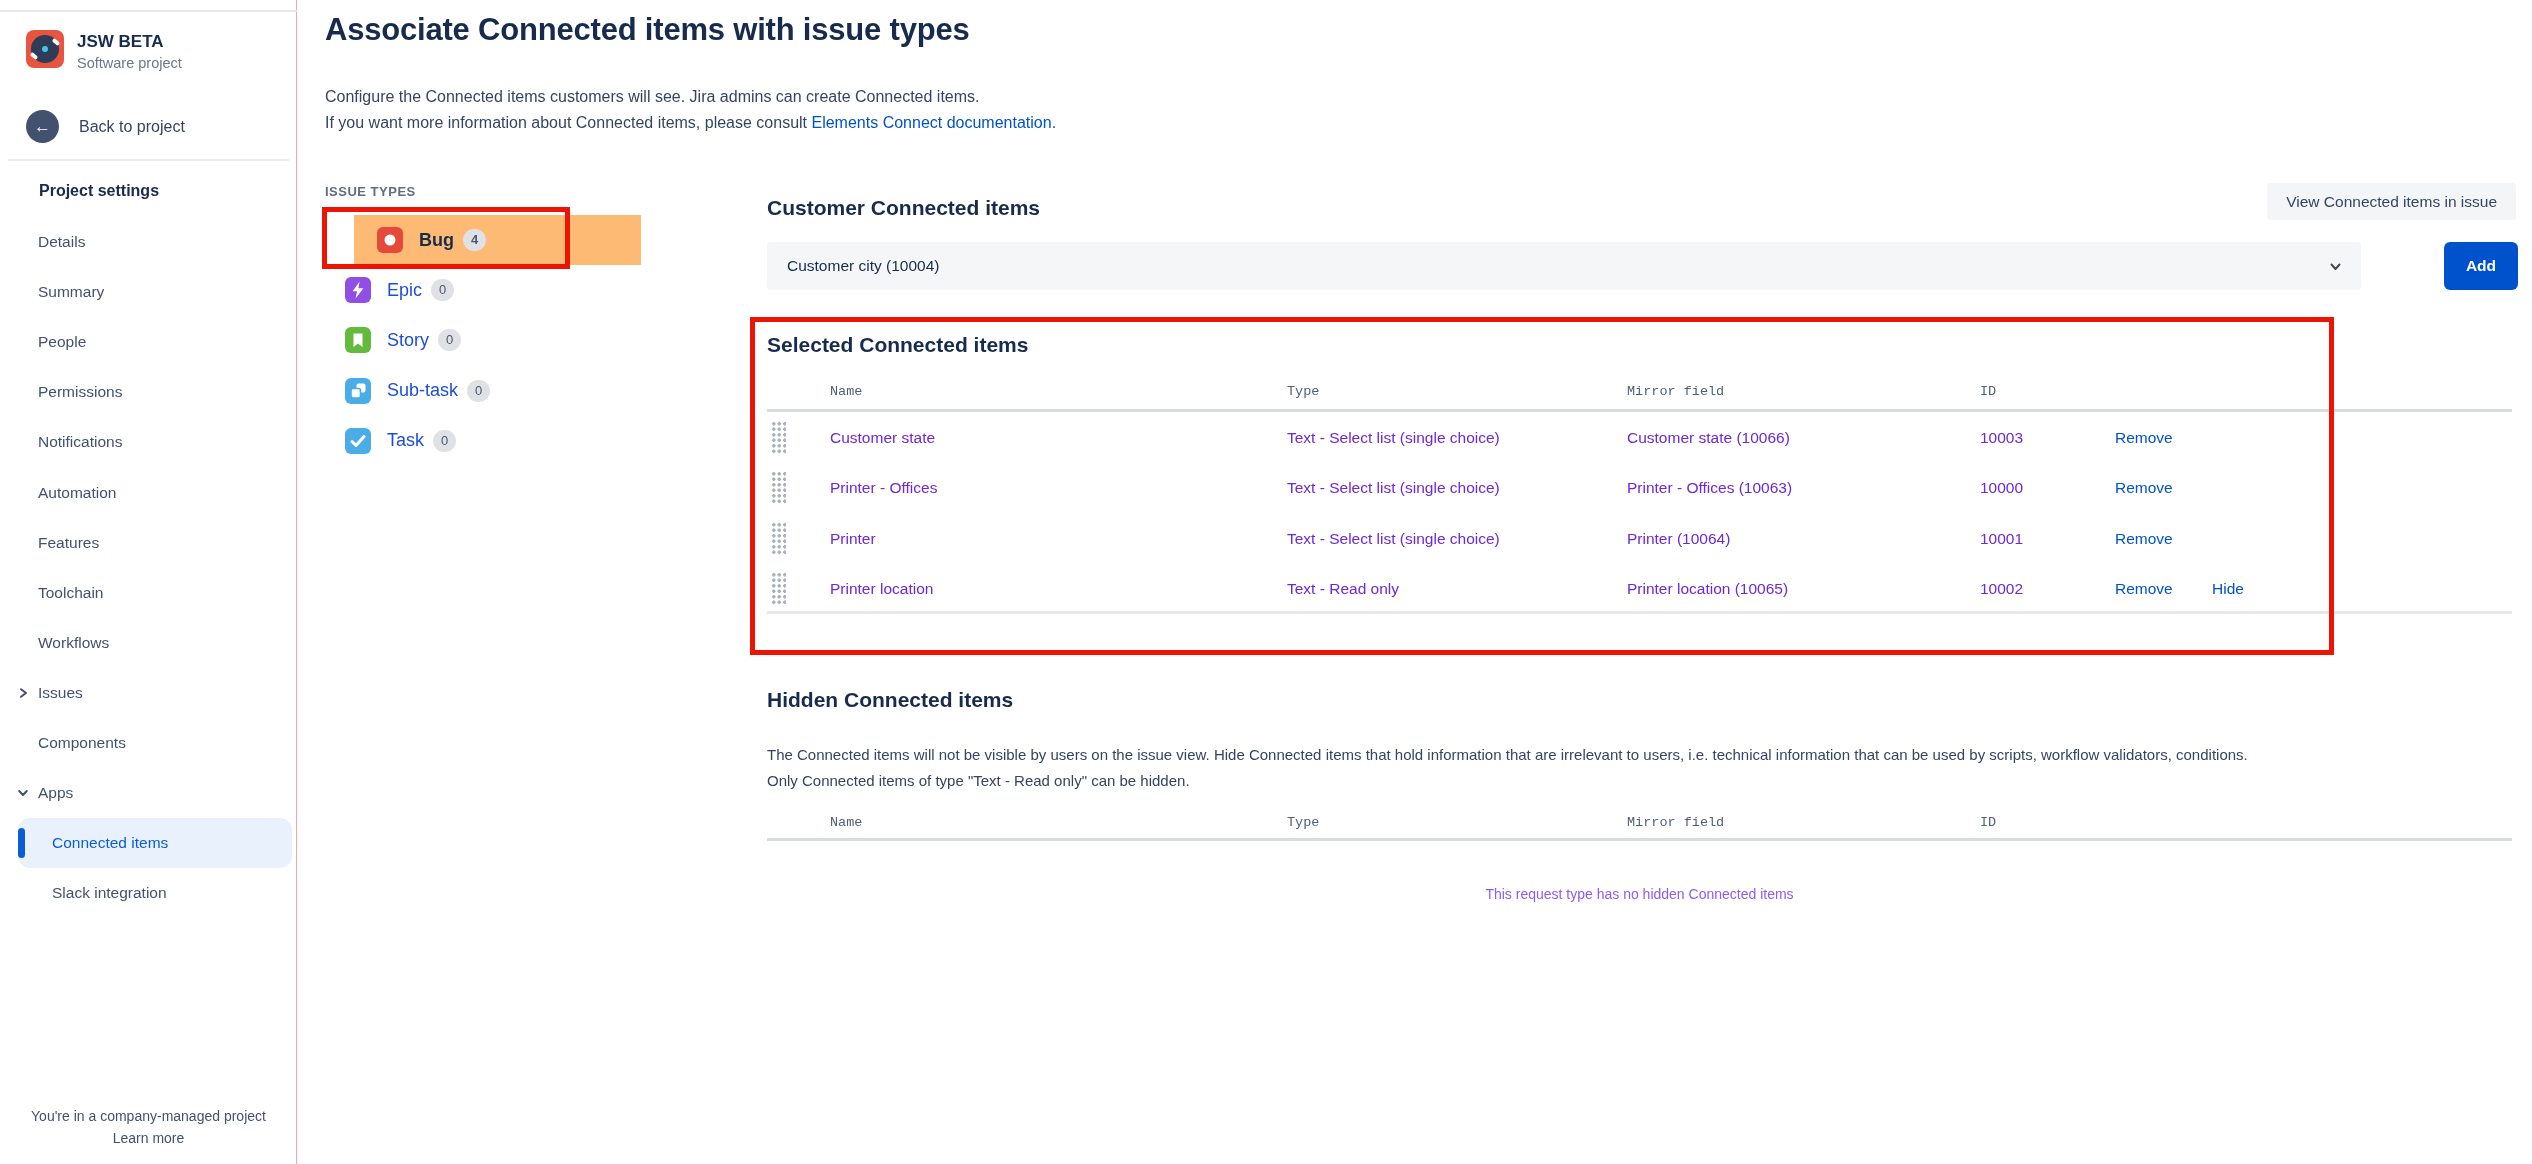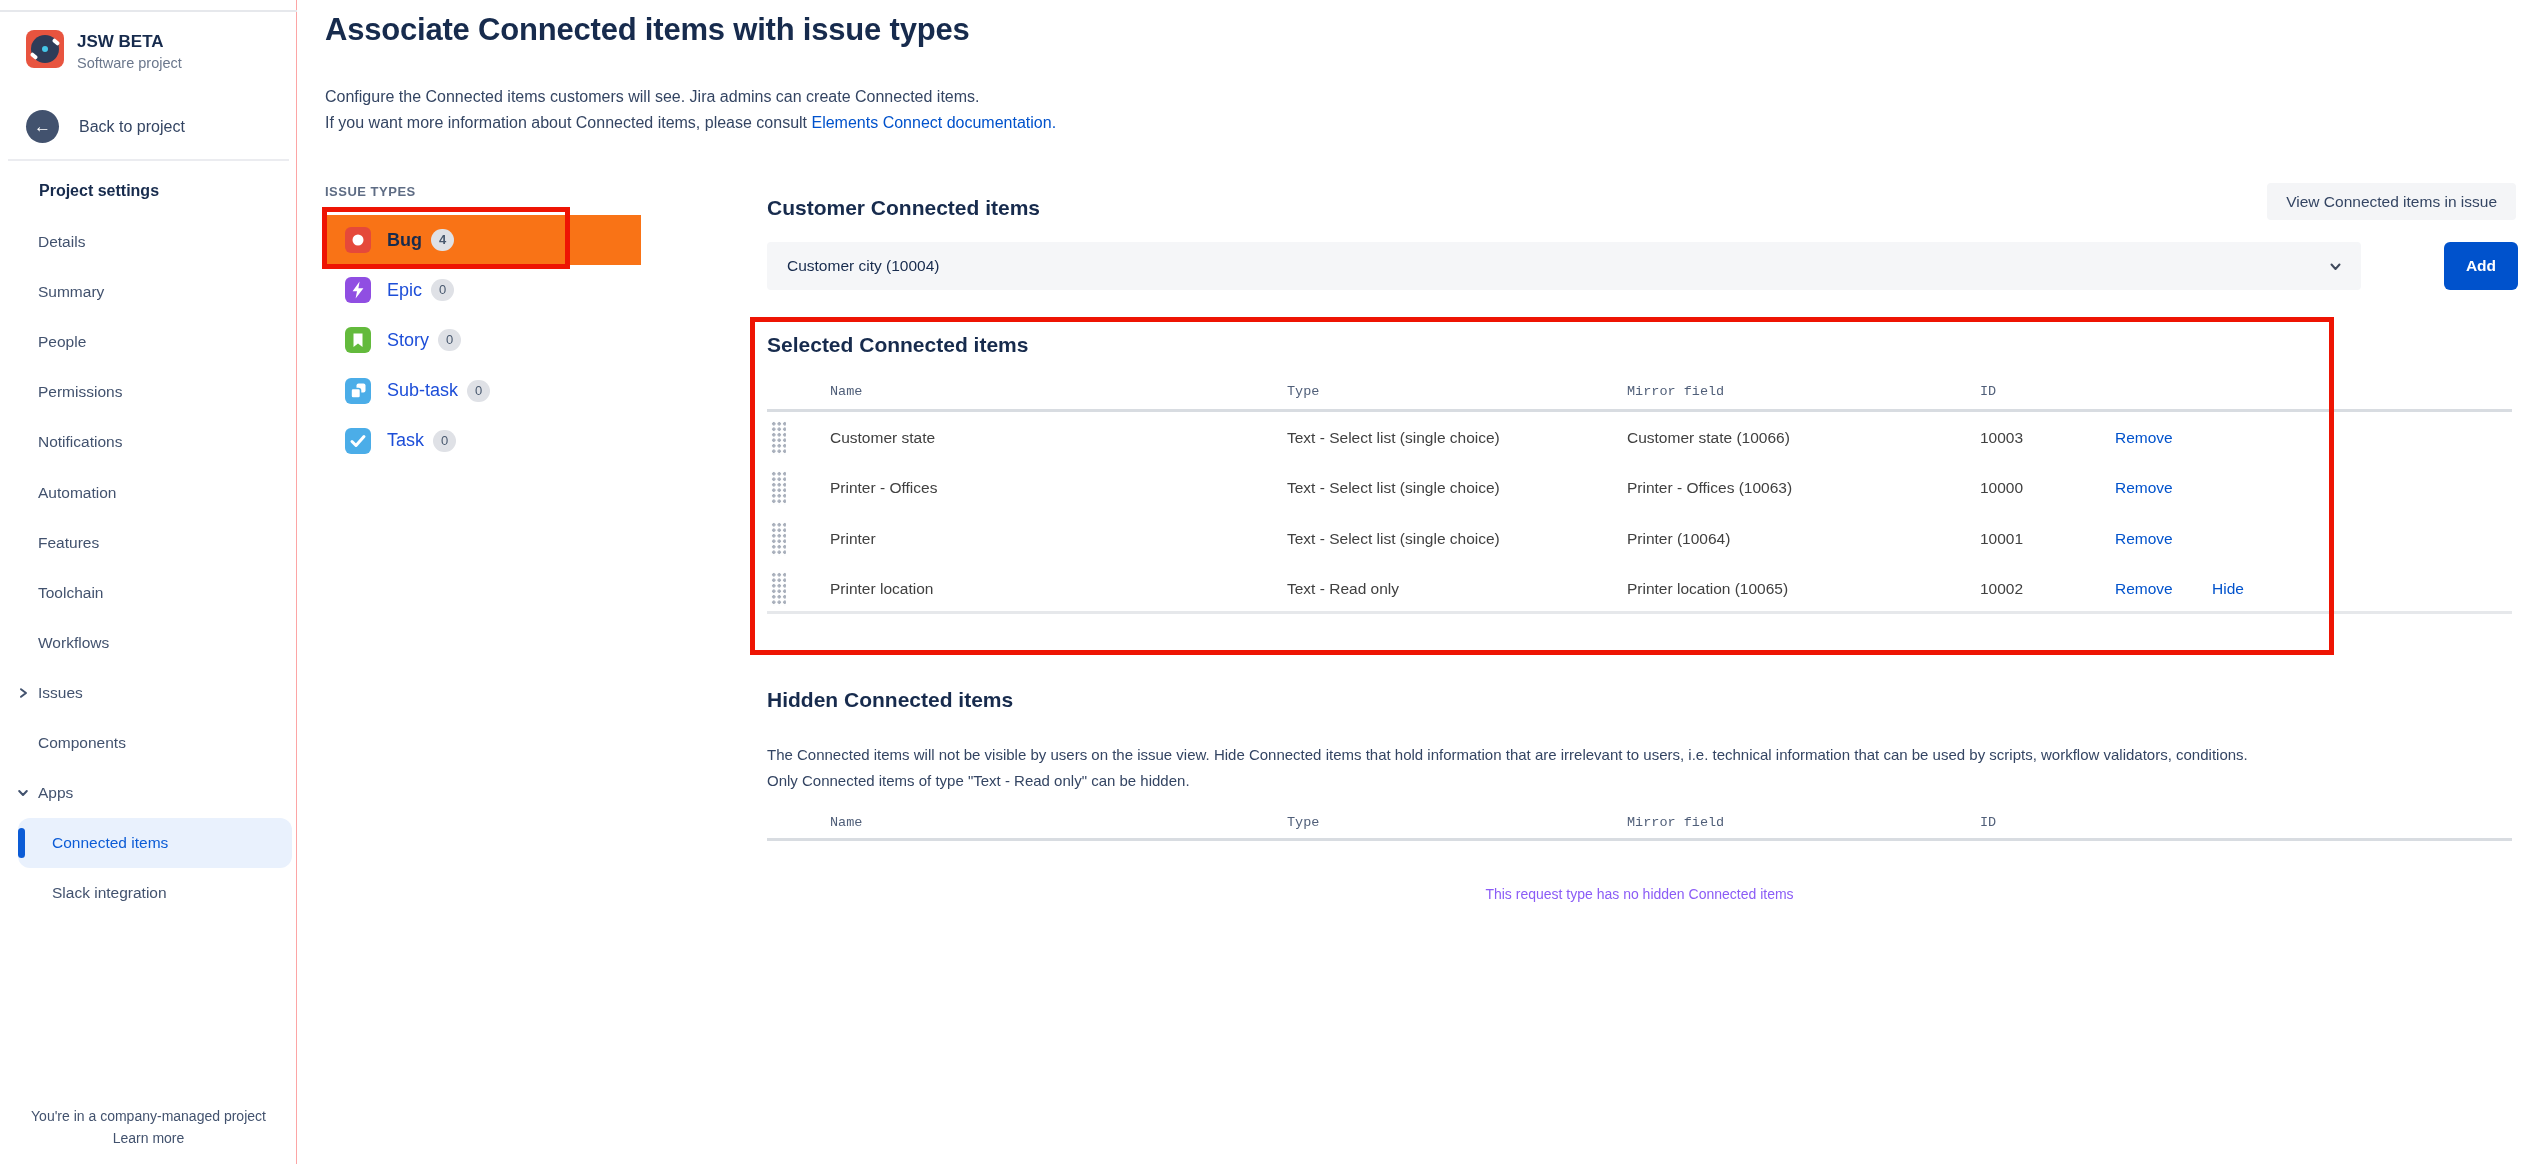--- a/index.html
+++ b/index.html
@@ -49,21 +49,21 @@
   .desc { position:absolute; left:325px; top:84px; font-size:16px; line-height:25.5px;
     color:#344563; white-space:nowrap; }
   .doclink { color:#0052CC; text-decoration:none; cursor:pointer; }
 
   
   .it-head { position:absolute; left:325px; top:184px; font-size:13px; font-weight:bold;
     color:#5E6C84; letter-spacing:0.5px; }
   .it-list { position:absolute; left:322px; top:215px; width:319px; }
   .it-row { position:relative; height:50.2px; display:flex; align-items:center;
     padding-left:23px; cursor:pointer; }
-  .it-row.selected { background:#f97316; }
+  .it-row.selected { background:#fdba74;margin-left:32px; }
   .it-icon { width:26px; height:26px; flex:0 0 26px; }
   .it-label { margin-left:16px; font-size:18px; color:#1d4ed8; }
   .it-row.selected .it-label { font-weight:bold; color:#172B4D; }
   .it-badge { margin-left:9px; background:#DFE1E6; color:#49596F; border-radius:11px;
     height:22px; line-height:22px; padding:0 8px; font-size:13px; }
   .it-row.selected .it-badge { font-weight:bold; }
 
   
   .red1 { position:absolute; left:322px; top:207px; width:248px; height:62px;
     border:5px solid #EE1403; z-index:10; pointer-events:none; }
@@ -94,21 +94,21 @@
   .col-name   { left:63px; }
   .col-type   { left:520px; }
   .col-mirror { left:860px; }
   .col-id     { left:1213px; }
   .hline { position:absolute; left:767px; width:1745px; height:3px; background:#D8DCE1; }
   .hl1 { top:409px; }
   .hl2 { top:611px; background:#E6E8EB; }
   .hl3 { top:838px; }
   .rows { position:absolute; left:767px; top:413px; width:1745px; }
   .trow { position:relative; height:50.4px; }
-  .cell { position:absolute; top:0; line-height:50.4px; font-size:15.5px; color:#404040; white-space:nowrap; }
+  .cell { position:absolute; top:0; line-height:50.4px; font-size:15.5px; color:#6d28d9; white-space:nowrap; }
   .drag { position:absolute; left:4px; top:8px; width:15px; height:34px; cursor:grab;
     background-image:radial-gradient(circle, #A9B0BC 1.5px, transparent 1.7px);
     background-size:5.5px 5.5px; }
   .c-name   { left:63px; }
   .c-type   { left:520px; }
   .c-mirror { left:860px; }
   .c-id     { left:1213px; }
   .c-act    { left:1348px; color:#0052CC; cursor:pointer; text-decoration:none; }
   .c-hide   { left:1445px; color:#0052CC; cursor:pointer; text-decoration:none; }
   .hid-desc { position:absolute; left:767px; top:742px; font-size:15px; line-height:26px;

